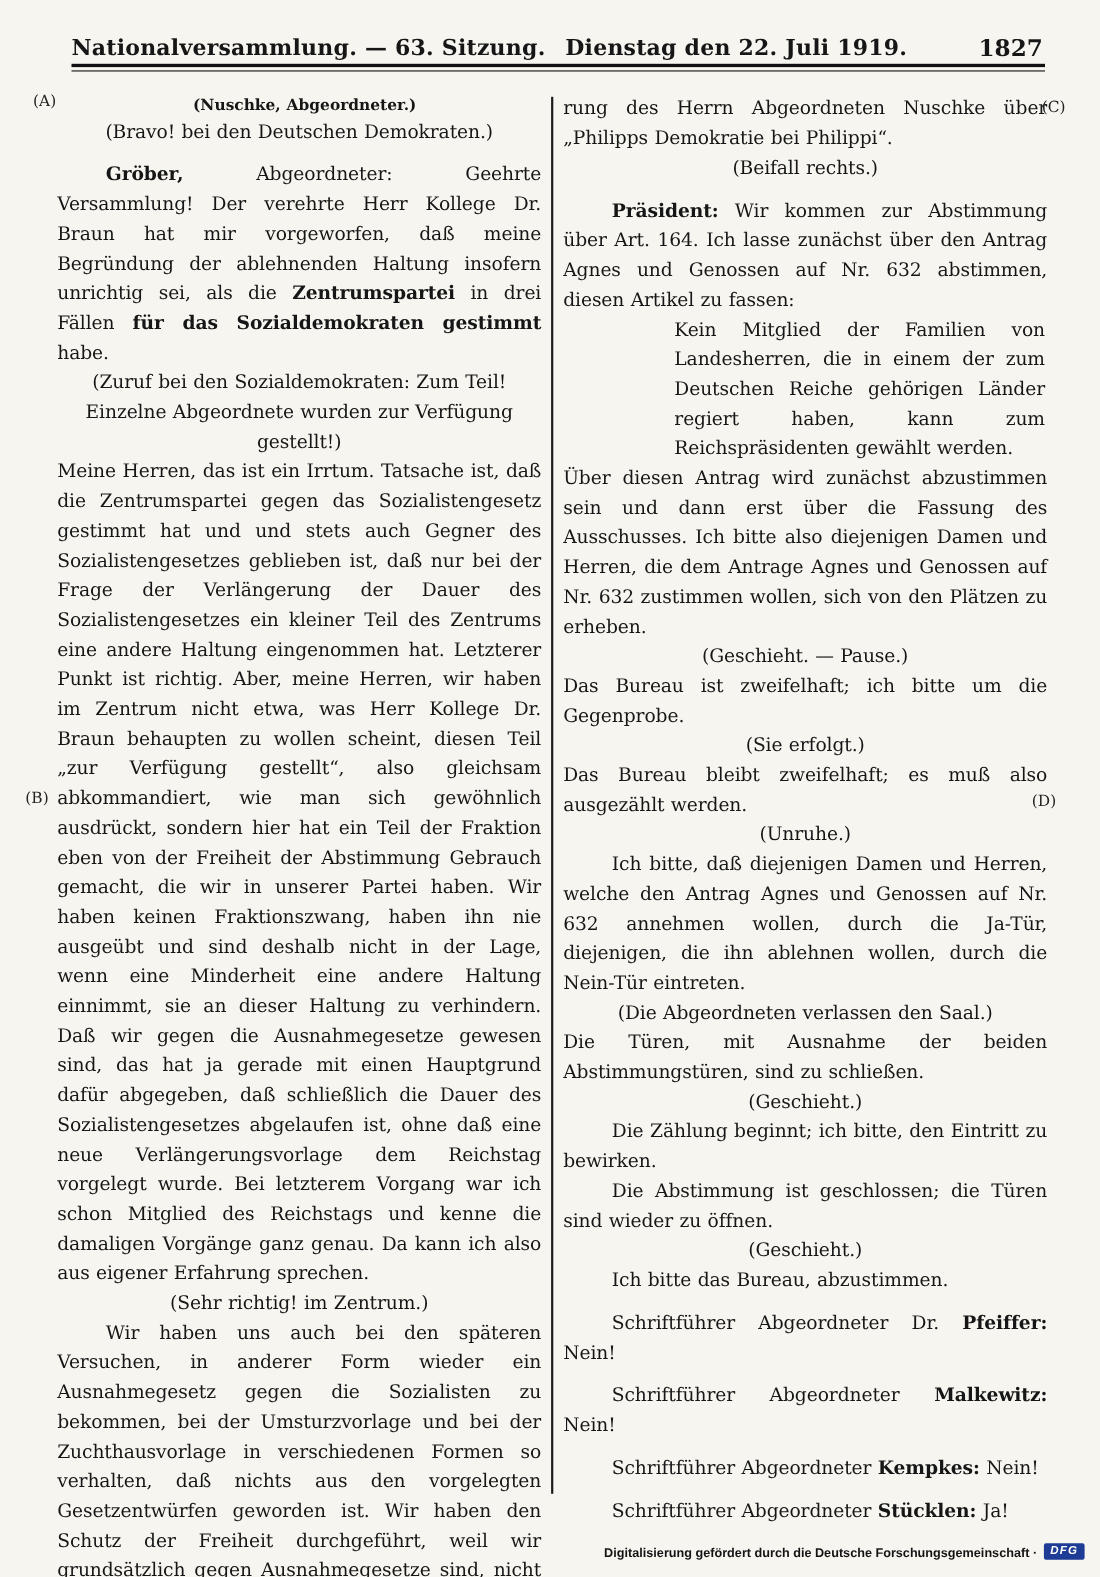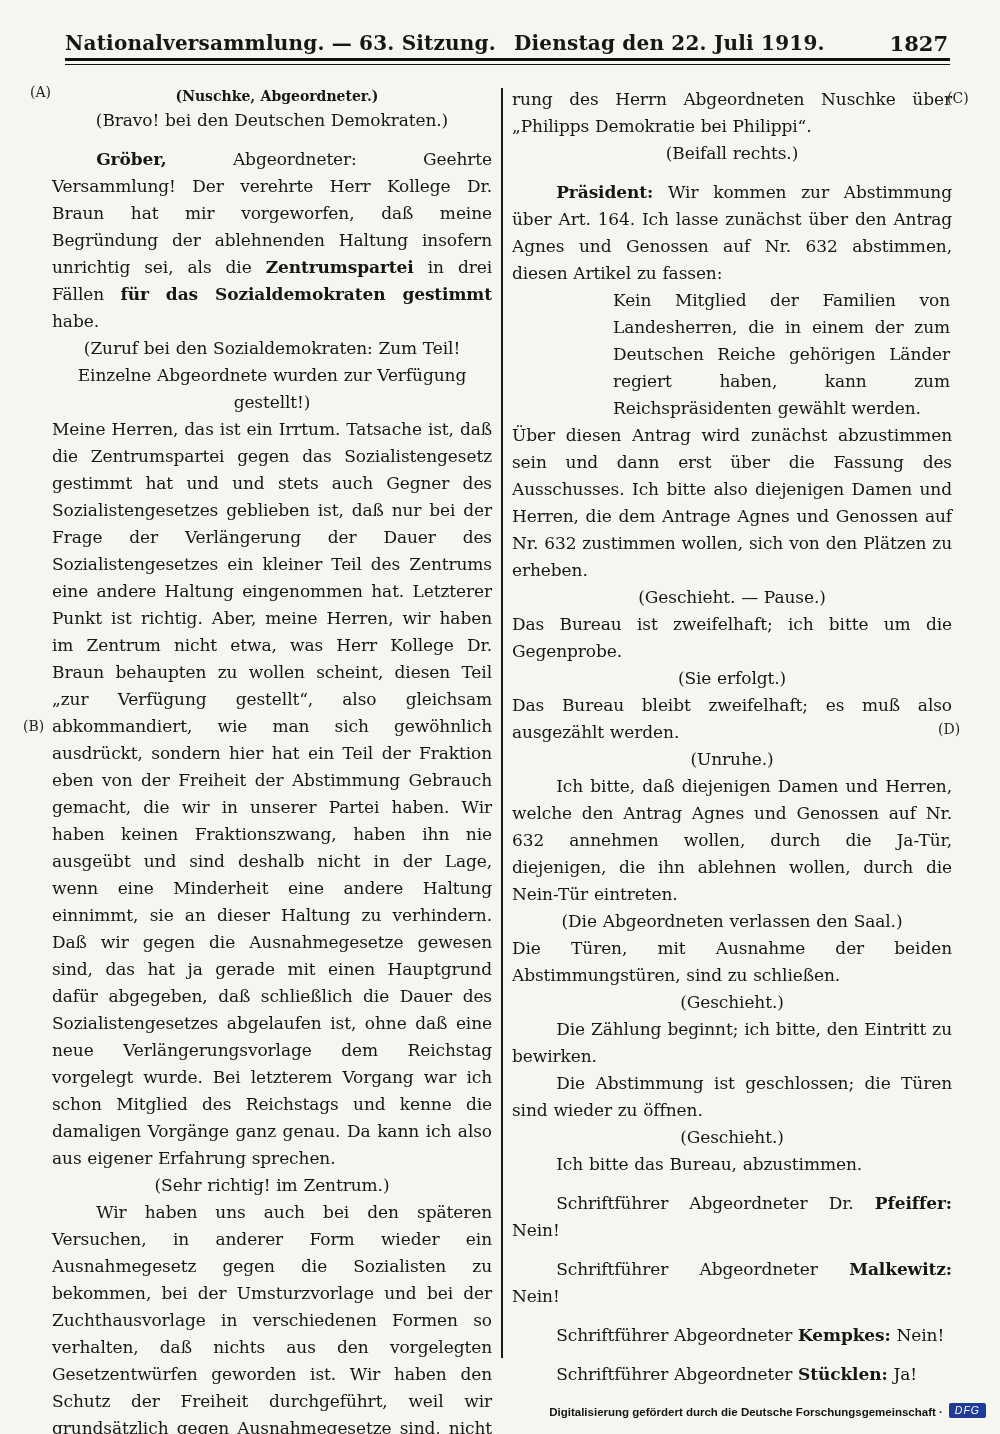--- a/index.html
+++ b/index.html
@@ -26,21 +26,21 @@
   .bodyi,.speech{text-indent:2.6em}
   .speech{margin-top:12px}
   .stage{text-align:center;text-indent:0}
   .quote{margin-left:101px;margin-right:2px}
   .b{font-weight:bold}
   
   .margin-letter{position:absolute;font-size:14px;color:#222}
   
   .footer{position:absolute;right:14px;bottom:16px;display:flex;align-items:flex-end;gap:6px;
     font-family:"Liberation Sans",sans-serif;font-size:11.5px;font-weight:bold;color:#141414}
-  .dfg{display:inline-block;background:#1e3c96;color:#ffffff;font-style:italic;font-weight:normal;
+  .dfg{display:inline-block;background:#1e3c96;color:#ffffff;font-style:italic;font-weight:bold;
     font-size:10.5px;line-height:15px;padding:0 6px;border-radius:2px;letter-spacing:1px}
 </style>
 </head>
 <body>
 
 <div class="header-row">
   <div class="header-title">
     <span>Nationalversammlung. — 63. Sitzung.</span><span class="gap"></span><span>Dienstag den 22. Juli 1919.</span>
   </div>
   <div class="page-number">1827</div>

